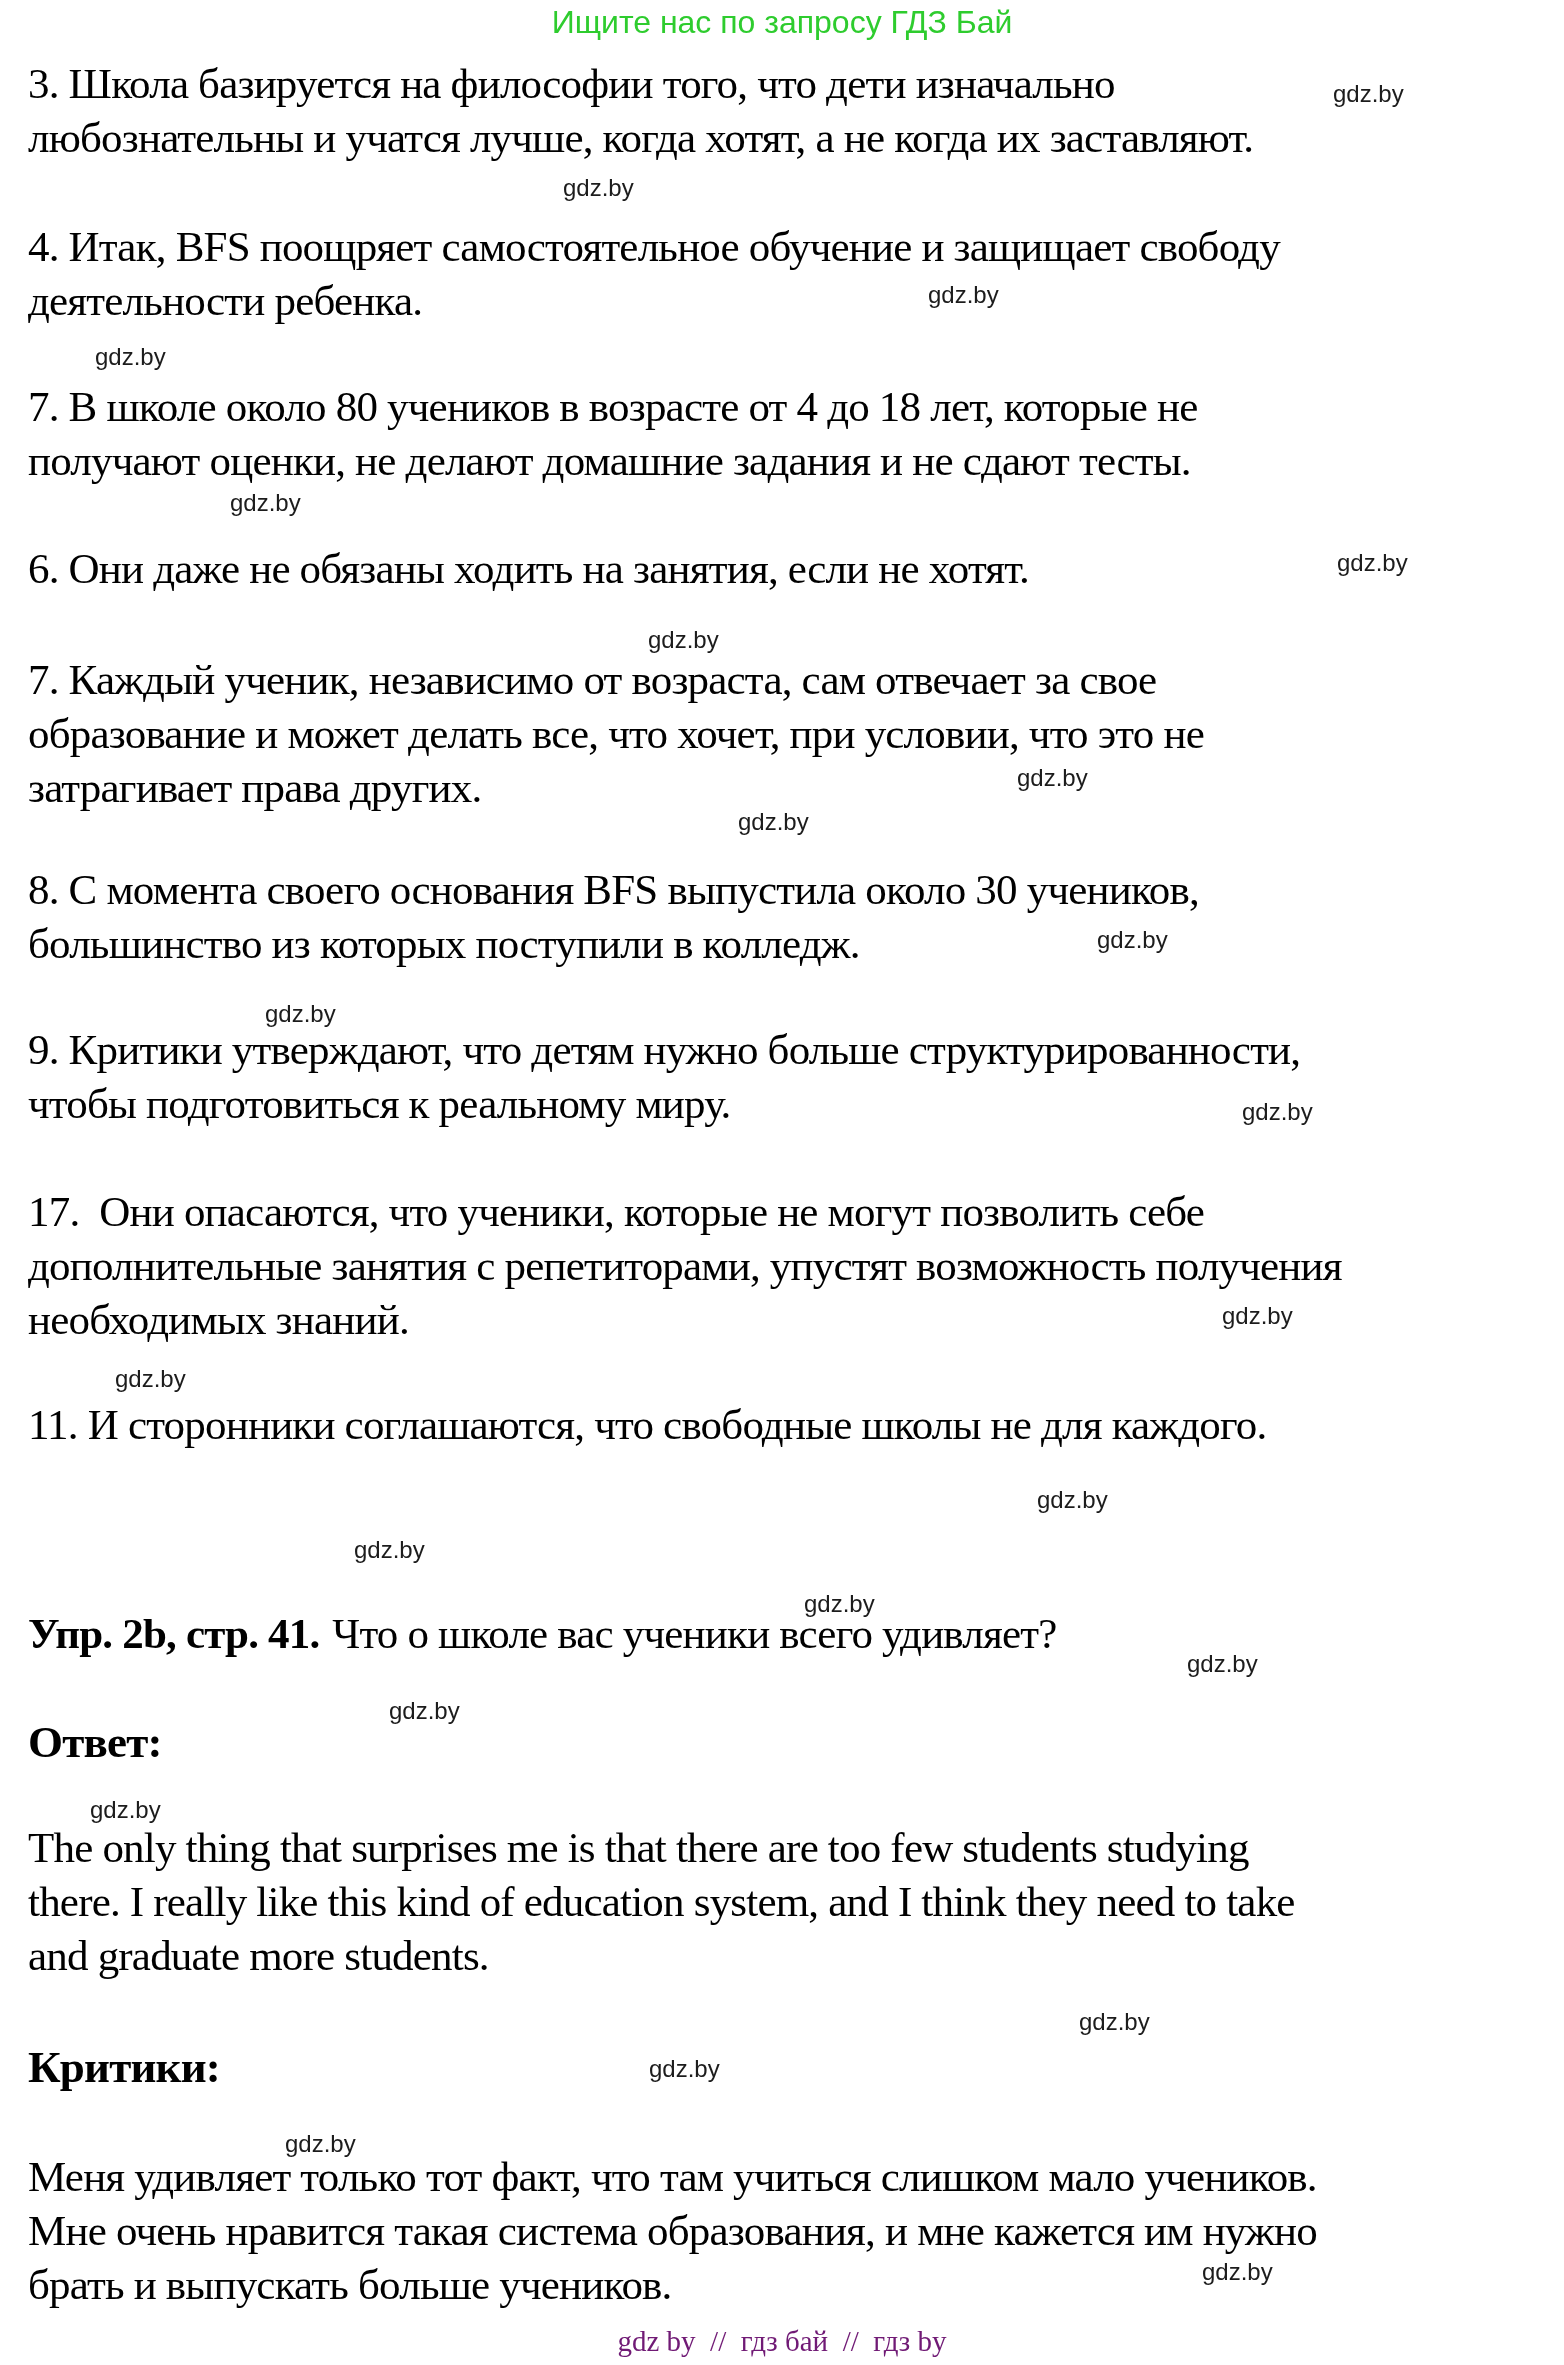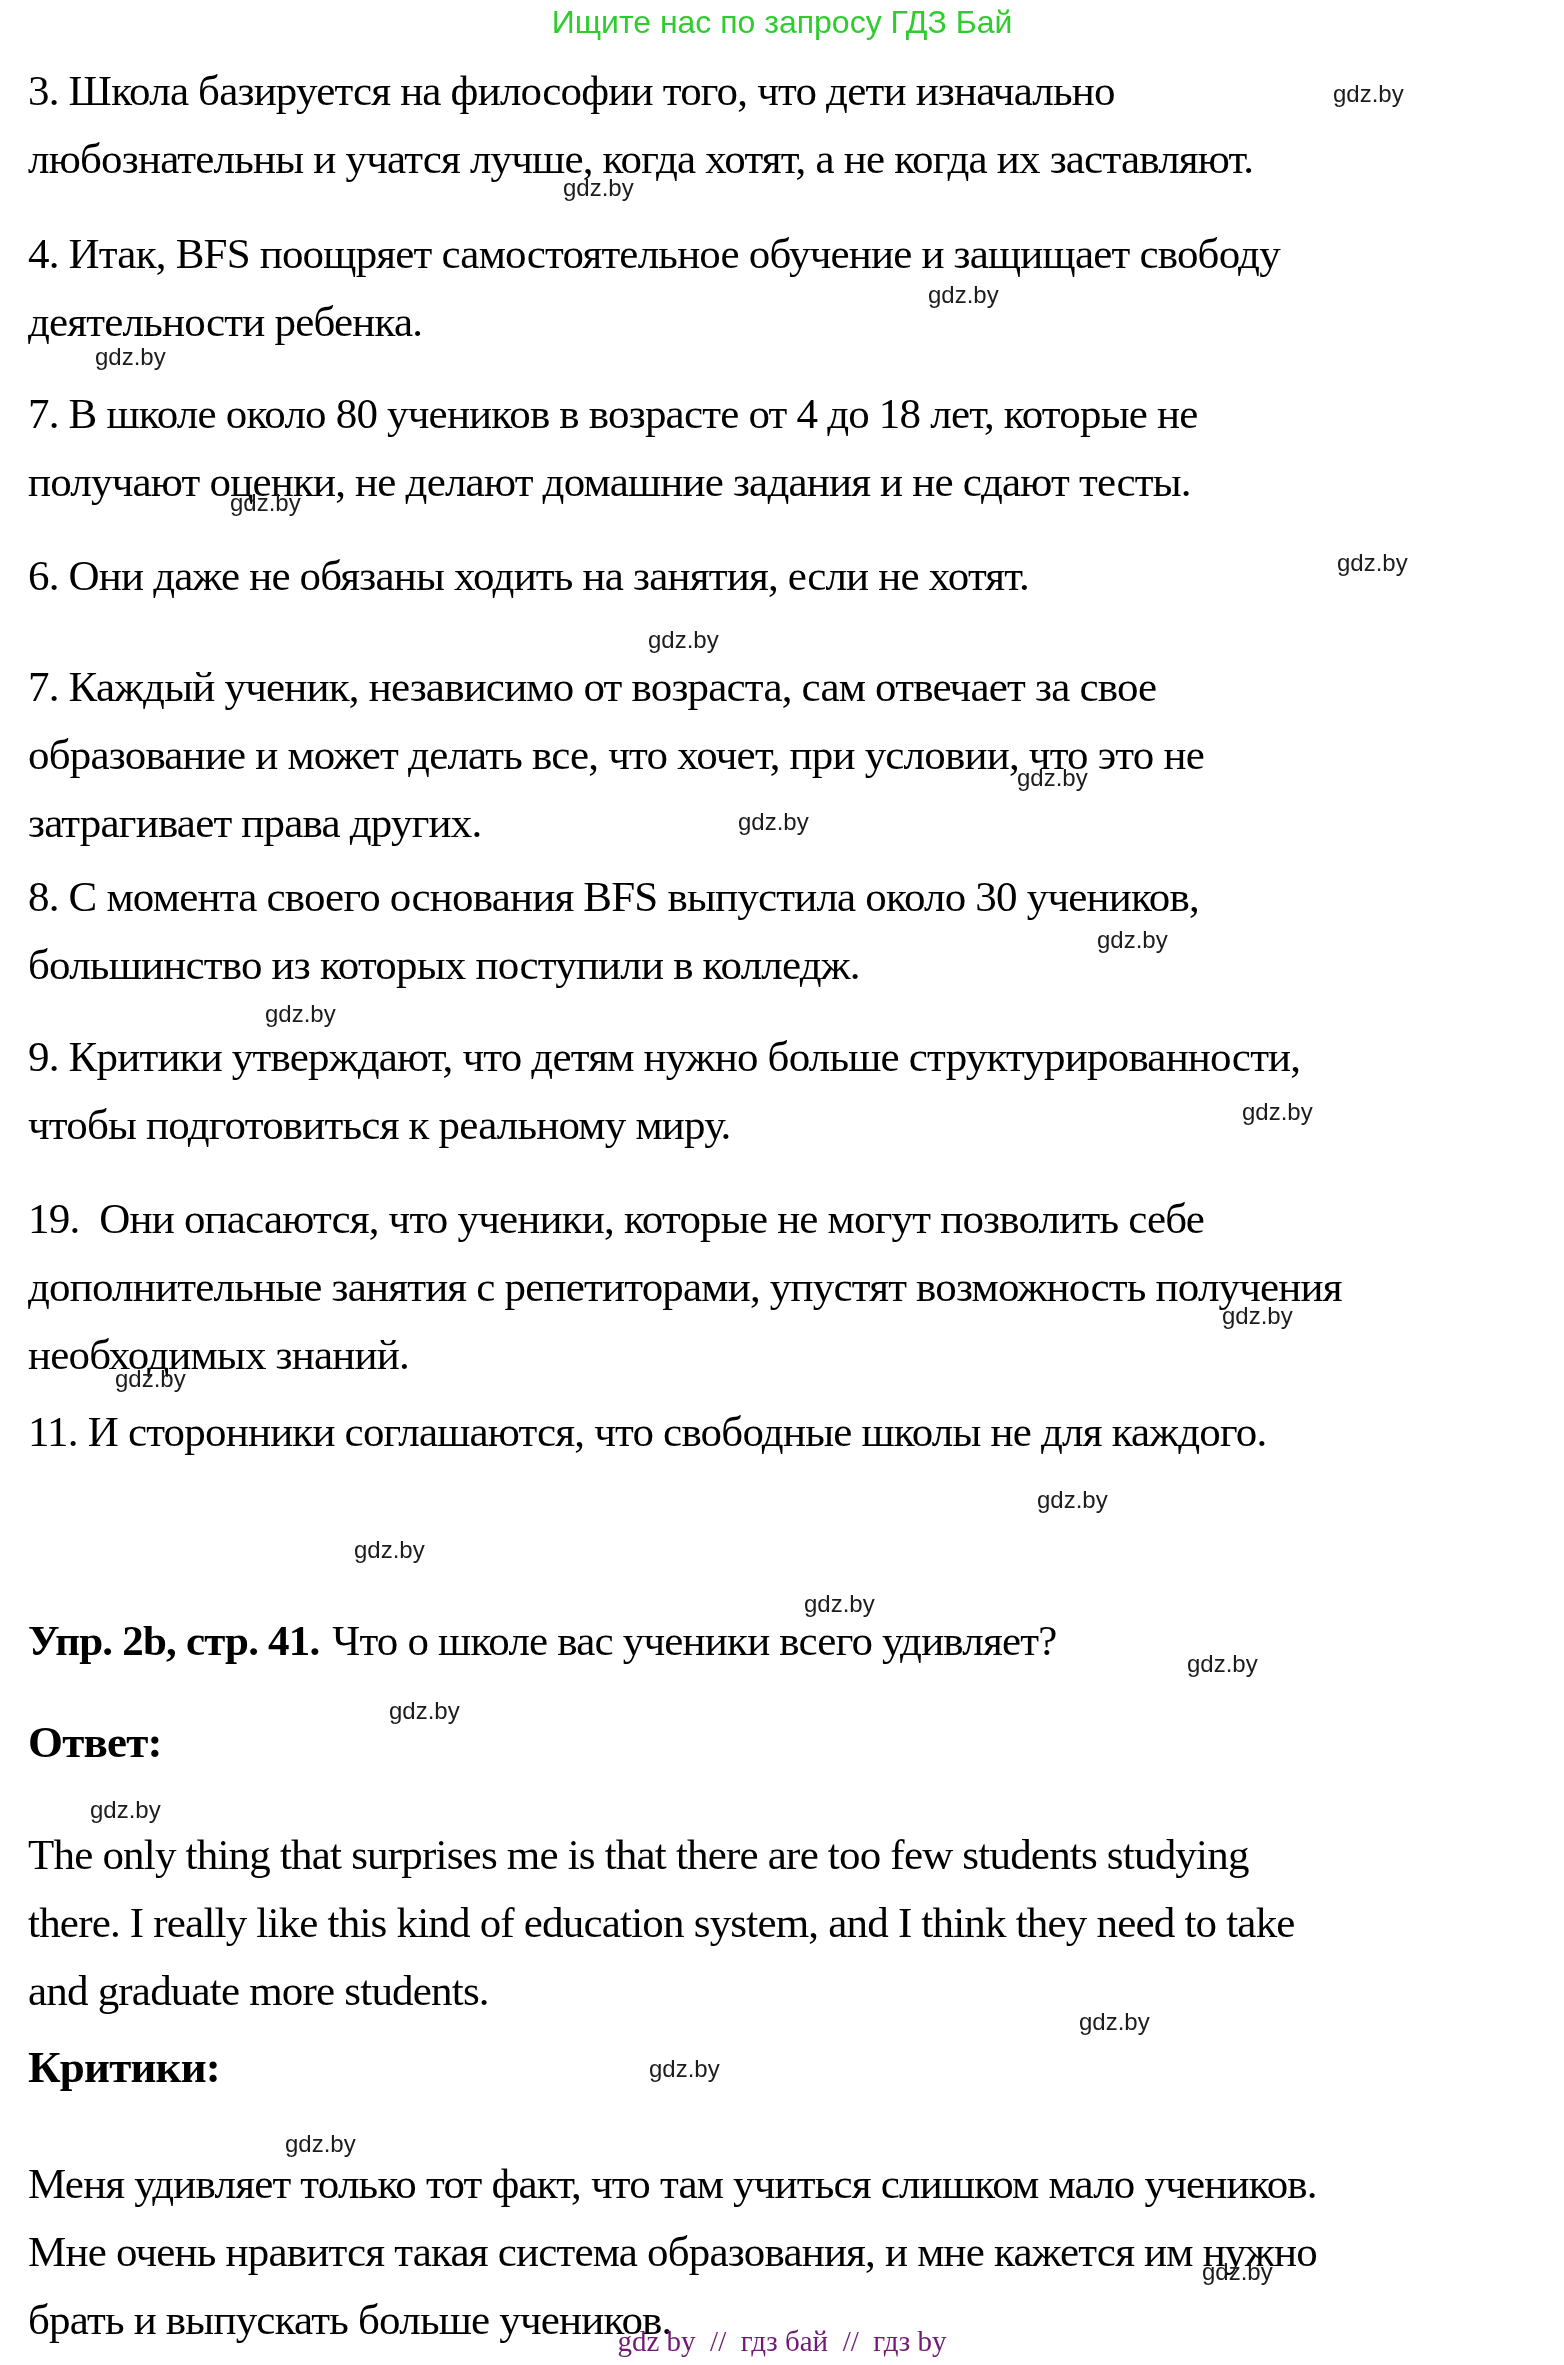--- a/index.html
+++ b/index.html
@@ -22,21 +22,21 @@
     font-family: "Liberation Sans", "DejaVu Sans", sans-serif;
     font-size: 32px;
     color: #2ecc2e;
     white-space: pre;
   }
   .para {
     position: absolute;
     left: 28px;
     width: 1507px;
     font-size: 43px;
-    line-height: 68px;
+    line-height: 54px;
     letter-spacing: -0.8px;
     white-space: pre;
     margin: 0;
   }
   .exercise-label { font-weight: bold; margin-right: 12.8px; }
   .label {
     position: absolute;
     left: 28px;
     font-size: 45px;
     font-weight: bold;
@@ -78,21 +78,21 @@
   <p class="para" style="top:380px">7. В школе около 80 учеников в возрасте от 4 до 18 лет, которые не
 получают оценки, не делают домашние задания и не сдают тесты.</p>
   <p class="para" style="top:542px">6. Они даже не обязаны ходить на занятия, если не хотят.</p>
   <p class="para" style="top:653px">7. Каждый ученик, независимо от возраста, сам отвечает за свое
 образование и может делать все, что хочет, при условии, что это не
 затрагивает права других.</p>
   <p class="para" style="top:863px">8. С момента своего основания BFS выпустила около 30 учеников,
 большинство из которых поступили в колледж.</p>
   <p class="para" style="top:1023px">9. Критики утверждают, что детям нужно больше структурированности,
 чтобы подготовиться к реальному миру.</p>
-  <p class="para" style="top:1185px">19.  Они опасаются, что ученики, которые не могут позволить себе
+  <p class="para" style="top:1185px">17.  Они опасаются, что ученики, которые не могут позволить себе
 дополнительные занятия с репетиторами, упустят возможность получения
 необходимых знаний.</p>
   <p class="para" style="top:1398px">11. И сторонники соглашаются, что свободные школы не для каждого.</p>
 
   <p class="para" style="top:1607px"><b class="exercise-label">Упр. 2b, стр. 41.</b><span>Что о школе вас ученики всего удивляет?</span></p>
 
   <p class="label" style="top:1716px">Ответ:</p>
 
   <p class="para" style="top:1821px">The only thing that surprises me is that there are too few students studying
 there. I really like this kind of education system, and I think they need to take

